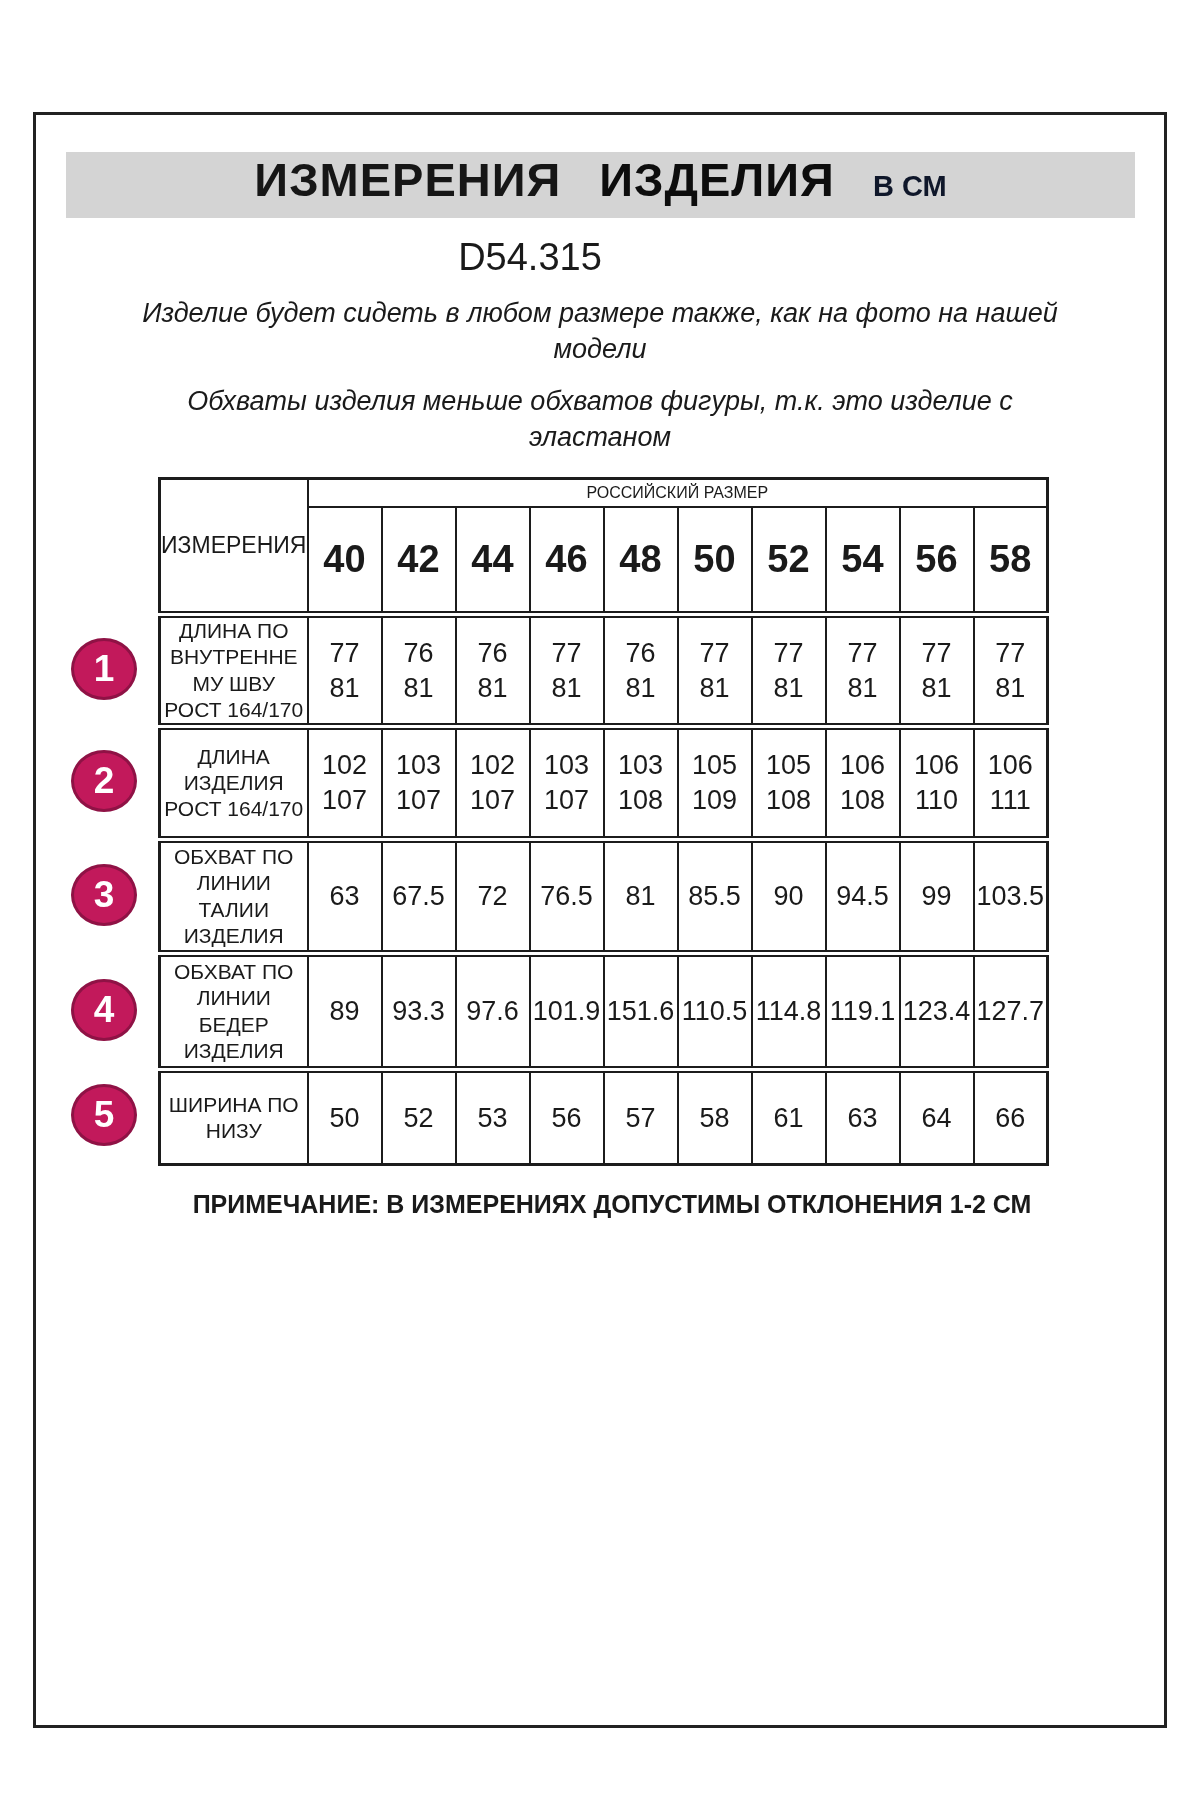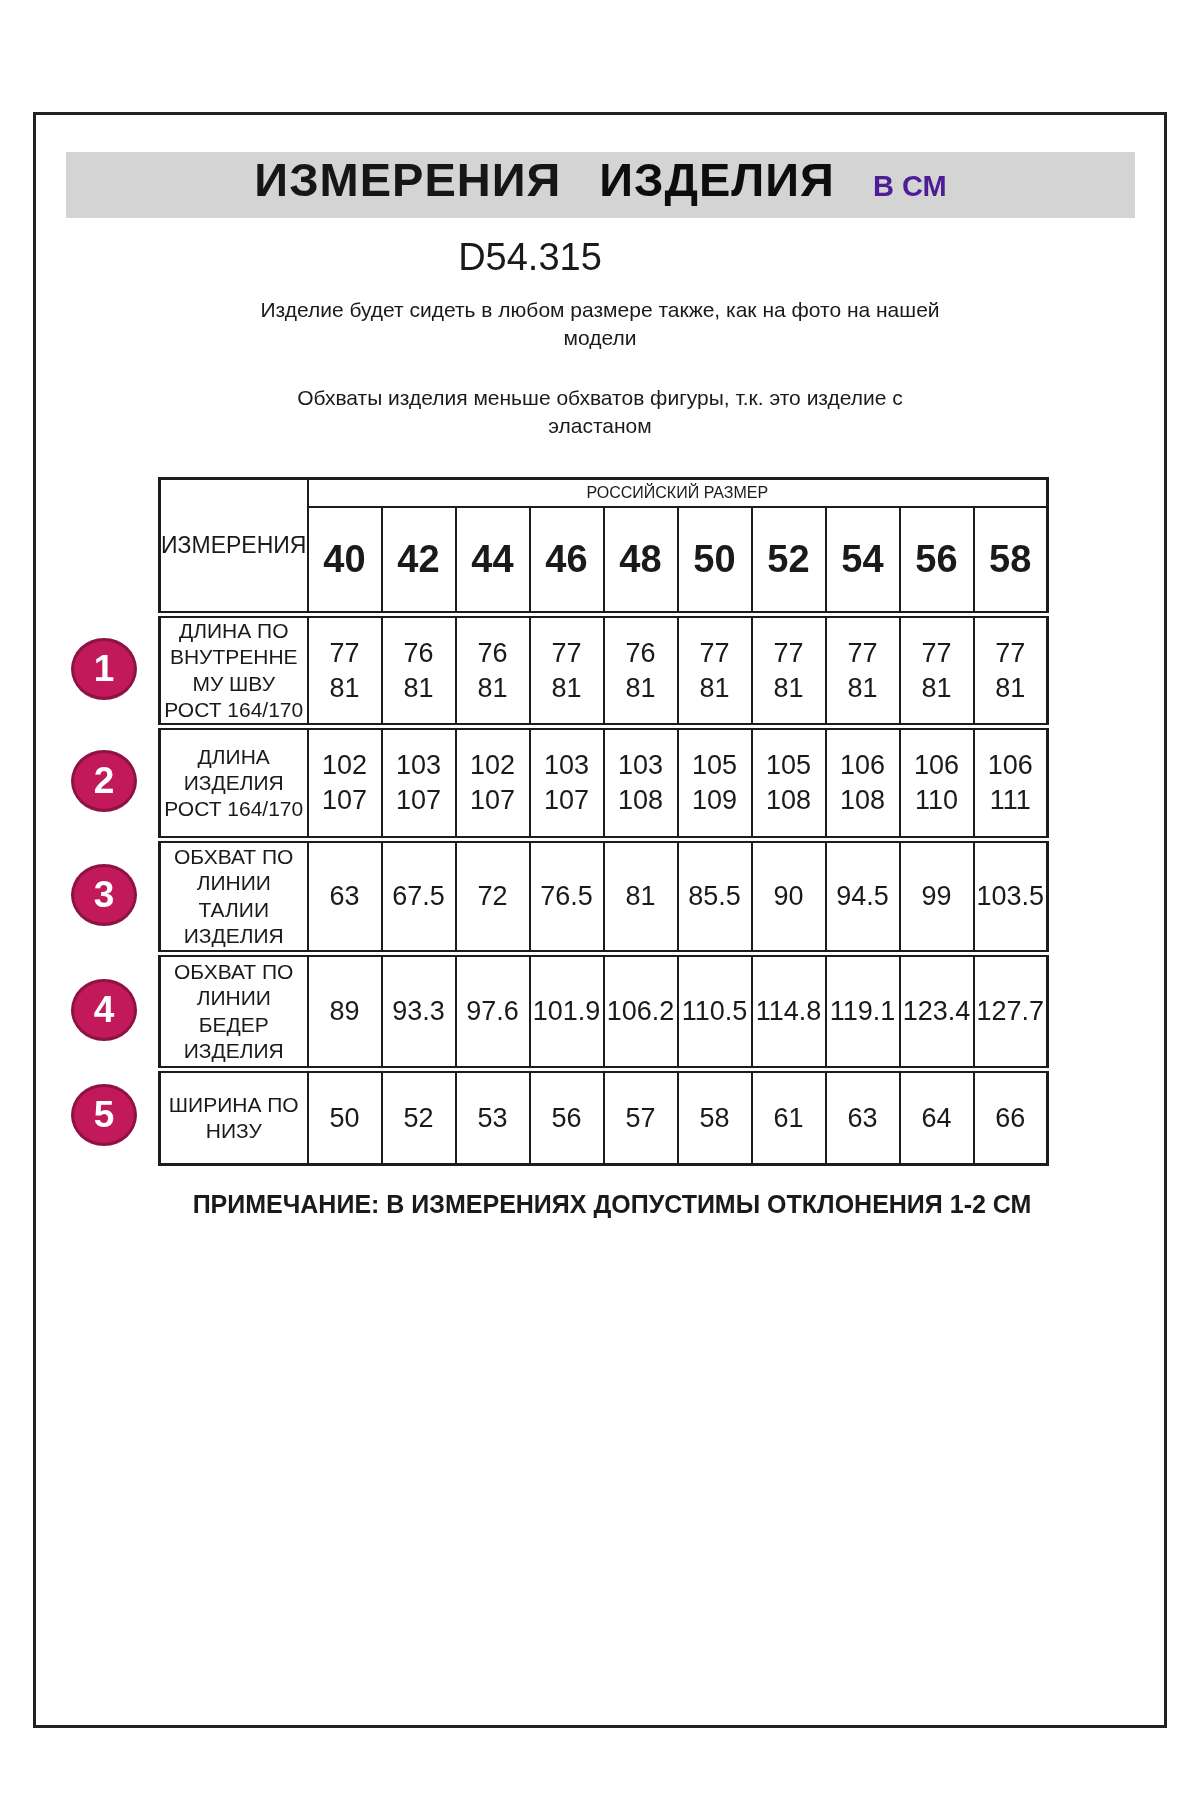--- a/index.html
+++ b/index.html
@@ -19,29 +19,30 @@
   }
   .titlebar {
     position:absolute; left:66px; top:152px;
     width:1069px; height:66px;
     background:#d4d4d4;
     display:flex; align-items:baseline; justify-content:center;
     gap:38px;
   }
   .title-main  { font-size:47px; font-weight:700; letter-spacing:1px; color:#161616; }
   .title-bold  { font-size:47px; font-weight:800; letter-spacing:1px; color:#0d0d0d; }
-  .title-unit  { font-size:29px; font-weight:700; color:#4c1d95; }
+  .title-unit  { font-size:29px; font-weight:700; color:#0f172a; }
   .product-code {
     position:absolute; top:236px; left:0; width:1060px;
     text-align:center; font-size:38px; font-weight:400;
   }
   .para {
     position:absolute; left:100px; width:1000px;
-    text-align:center; font-size:21px; line-height:1.33;
+    text-align:center; font-size:27px; line-height:1.33;
     white-space:pre-line;
+    font-style:italic;
   }
   .para1 { top:296px; }
   .para2 { top:384px; }
 
   table.sizes {
     position:absolute; left:158px; top:477px;
     border-collapse:collapse; table-layout:fixed;
     border:3px solid #1c1c1c;
   }
   table.sizes td {
@@ -209,21 +210,21 @@
 
     <tr class="data r4">
       <td class="lbl">ОБХВАТ ПО
 ЛИНИИ
 БЕДЕР
 ИЗДЕЛИЯ</td>
       <td class="val">89</td>
       <td class="val">93.3</td>
       <td class="val">97.6</td>
       <td class="val">101.9</td>
-      <td class="val">106.2</td>
+      <td class="val">151.6</td>
       <td class="val">110.5</td>
       <td class="val">114.8</td>
       <td class="val">119.1</td>
       <td class="val">123.4</td>
       <td class="val">127.7</td>
     </tr>
 
     <tr class="data r5">
       <td class="lbl">ШИРИНА ПО
 НИЗУ</td>

